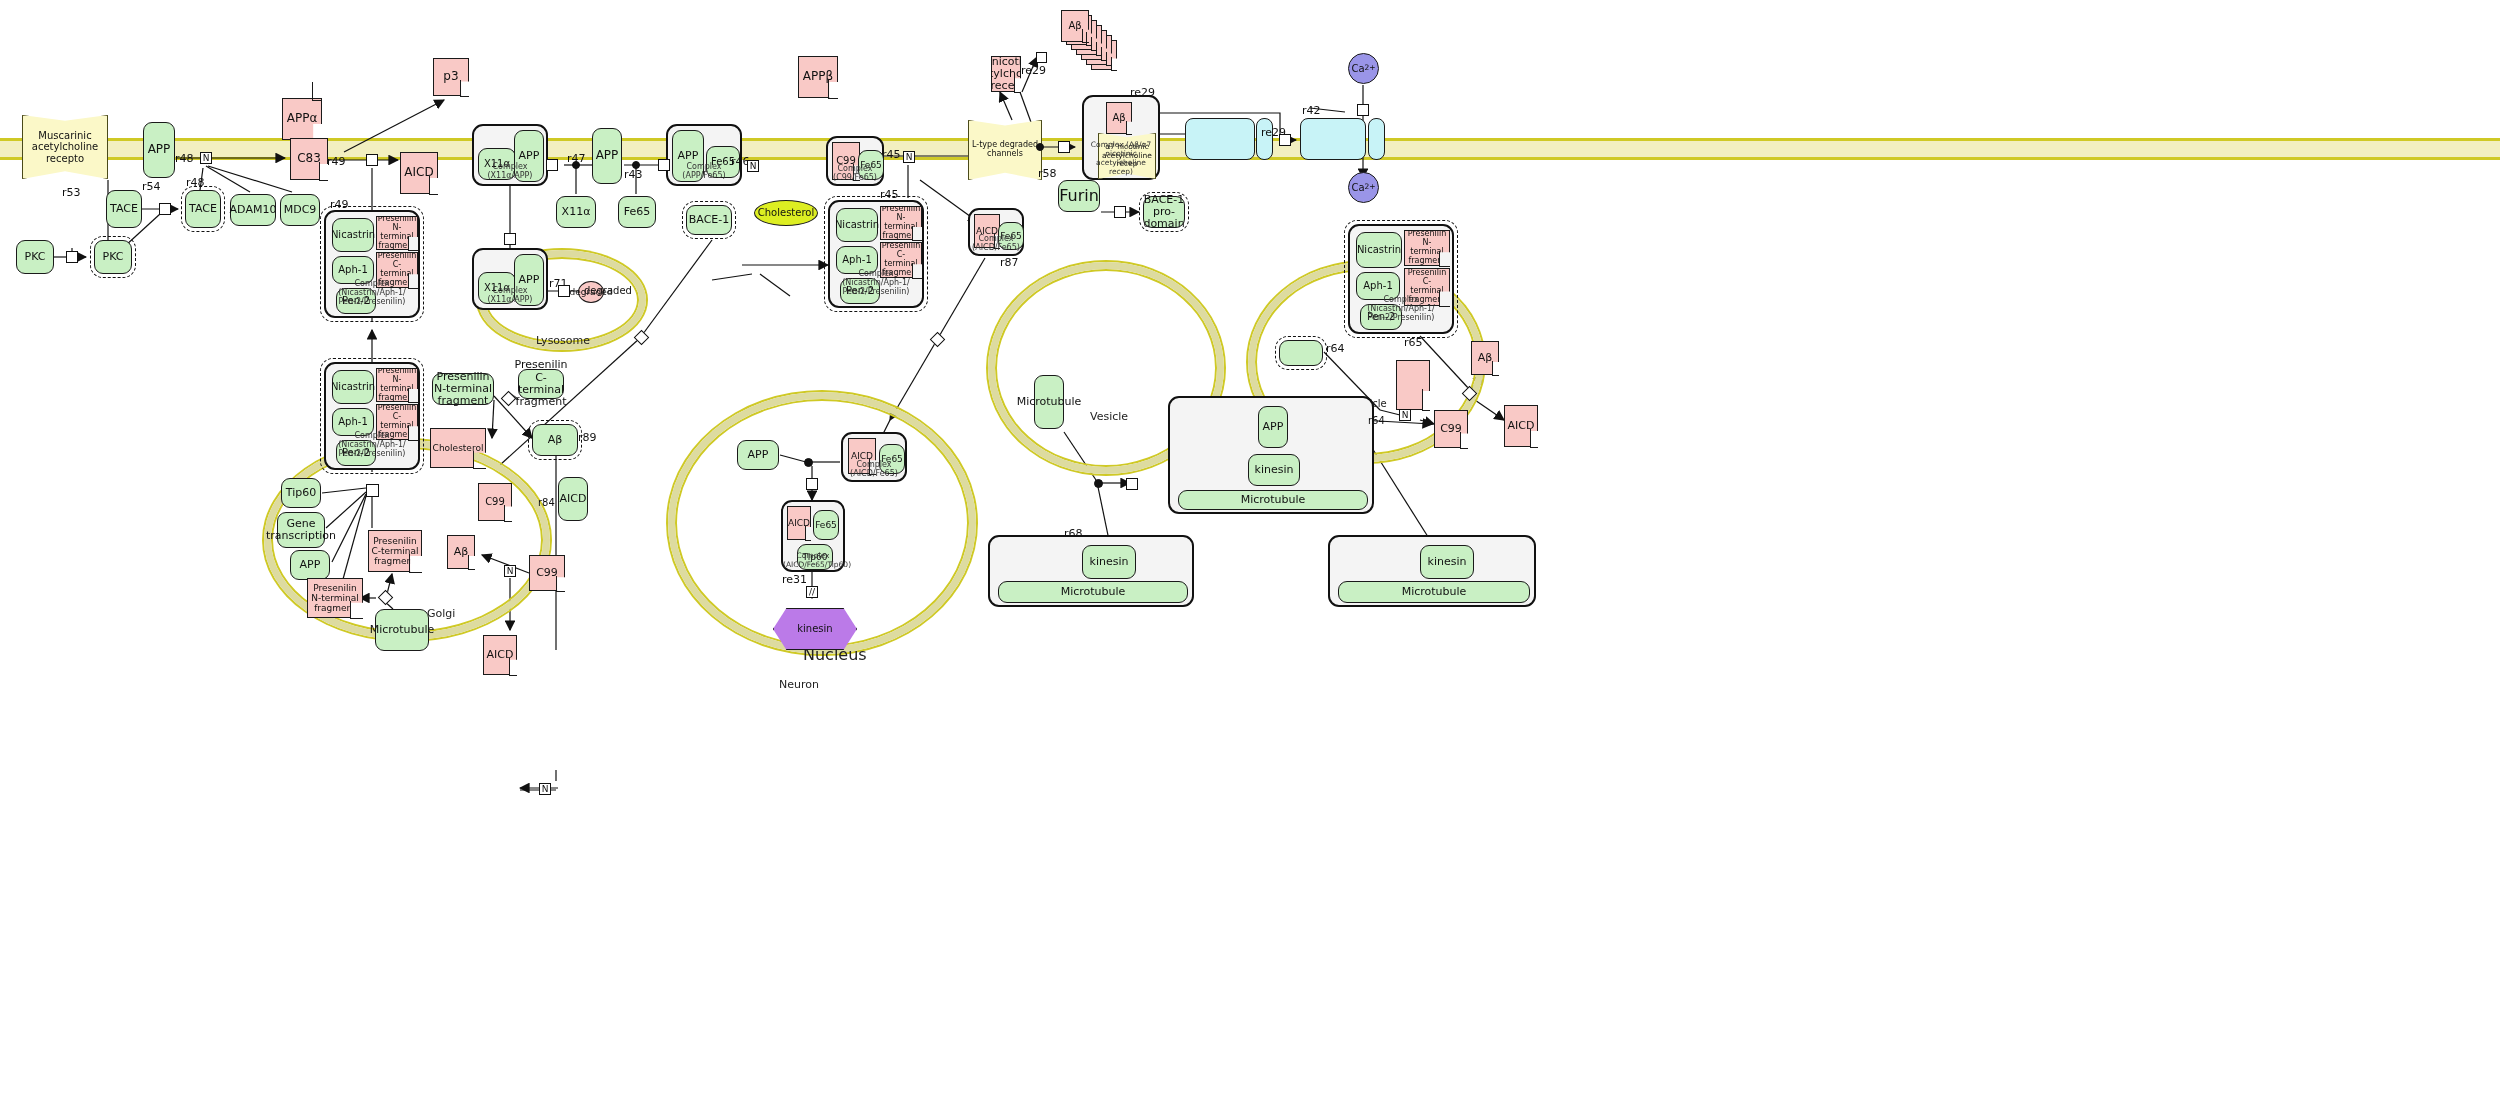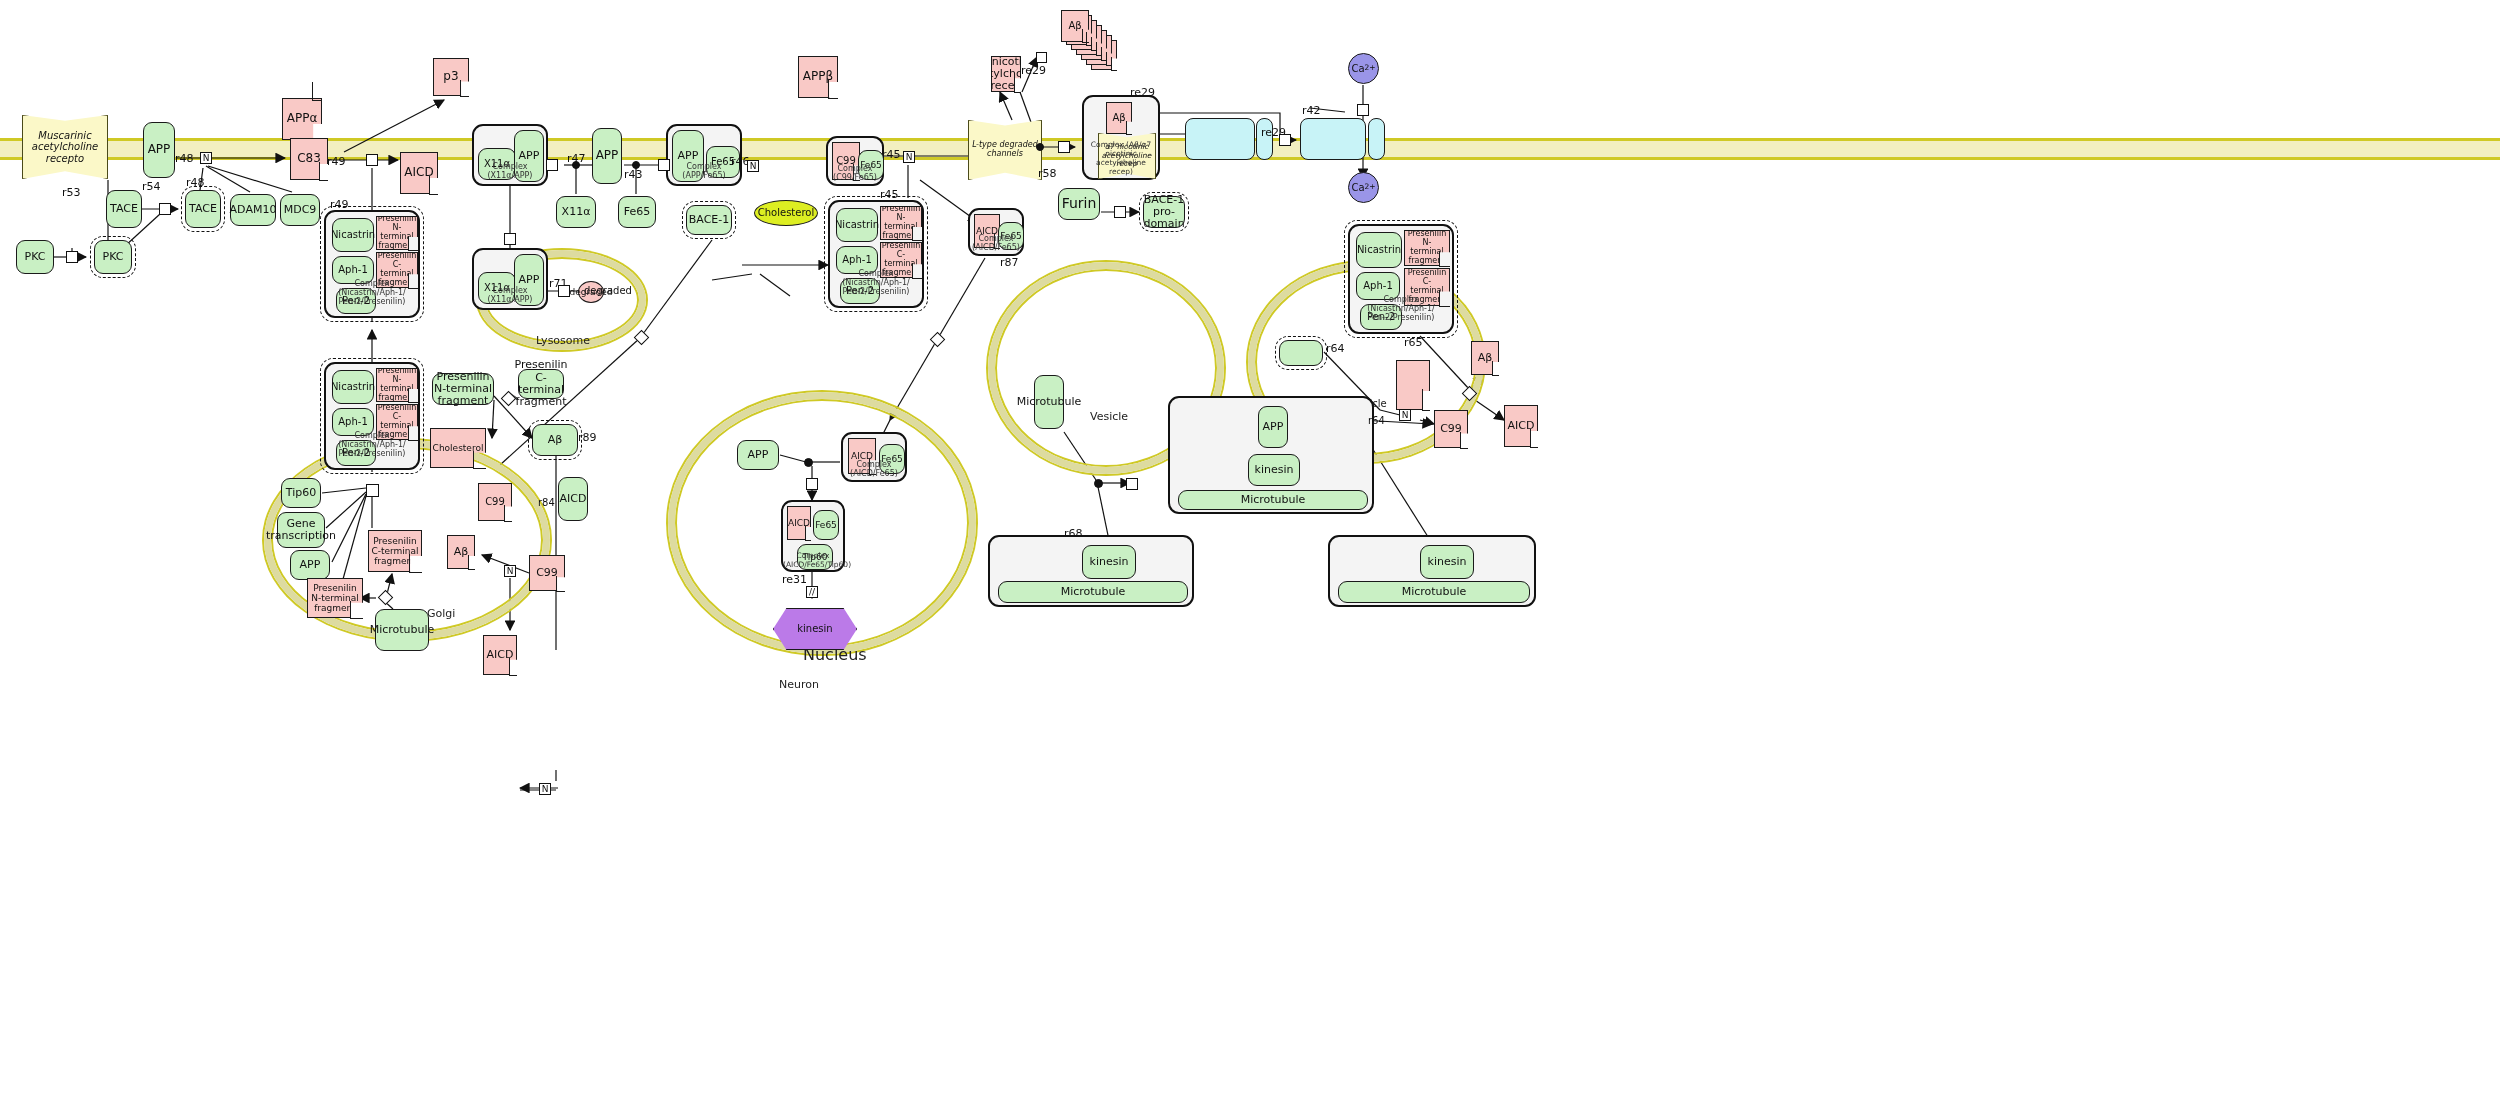--- a/index.html
+++ b/index.html
@@ -10,21 +10,21 @@
   
   .macro{background:#c9f0c4;border:1.4px solid #1a1a1a;border-radius:9px;color:#111;}
   
   .frag{background:#f9c9c6;border:1.4px solid #1a1a1a;color:#111;
         clip-path:polygon(0 0,100% 0,100% 62%,78% 62%,78% 100%,0 100%);}
   .fragwrap{position:absolute;}
   .fragwrap .tag{position:absolute;right:0;top:58%;width:24%;height:44%;
         border-left:1.4px solid #1a1a1a;border-bottom:1.4px solid #1a1a1a;box-sizing:border-box;}
   
   .receptor{background:#fbf8c8;border:1.4px solid #4a4a1a;color:#111;
-        clip-path:polygon(0 0,50% 9%,100% 0,100% 100%,50% 88%,0 100%);font-style:italic;}
+        clip-path:polygon(0 0,50% 9%,100% 0,100% 100%,50% 88%,0 100%);}
   
   .chem{background:#ddee22;border:1.4px solid #1a1a1a;border-radius:50%;color:#111;}
   .ion{background:#9a95e8;border:1.4px solid #1a1a1a;border-radius:50%;color:#111;}
   
   .pheno{background:#bb7ae8;border:1.4px solid #1a1a1a;color:#111;
         clip-path:polygon(16% 0,84% 0,100% 50%,84% 100%,16% 100%,0 50%);}
   
   .channel{background:#c8f3f7;border:1.4px solid #1a1a1a;border-radius:8px;color:#111;}
   
   .complex{position:absolute;background:#f4f4f4;border:2.6px solid #111;border-radius:11px;box-sizing:border-box;}
@@ -382,21 +382,21 @@
 
   <div class="node channel" style="left:1185px;top:118px;width:70px;height:42px;font-size:10px;padding:0 3px;"></div>
   <div class="node channel" style="left:1256px;top:118px;width:17px;height:42px;"></div>
   <div class="rlabel" style="left:1261px;top:126px;font-size:11px;">re29</div>
   <div class="node channel" style="left:1300px;top:118px;width:66px;height:42px;font-size:10px;padding:0 3px;"></div>
   <div class="node channel" style="left:1368px;top:118px;width:17px;height:42px;"></div>
   <div class="rlabel" style="left:1302px;top:104px;font-size:11px;">r42</div>
   <div class="node ion" style="left:1348px;top:53px;width:31px;height:31px;font-size:10px;">Ca<sup style="font-size:0.75em">2+</sup></div>
   <div class="node ion" style="left:1348px;top:172px;width:31px;height:31px;font-size:10px;">Ca<sup style="font-size:0.75em">2+</sup></div>
 
-  <div class="node macro" style="left:1058px;top:188px;width:42px;height:32px;font-size:14px;">Furin</div>
+  <div class="node macro" style="left:1058px;top:180px;width:42px;height:32px;font-size:16px;">Furin</div>
   <div class="dashed" style="left:1139px;top:192px;width:50px;height:40px;"></div>
   <div class="node macro" style="left:1143px;top:196px;width:42px;height:32px;font-size:11px;">BACE-1 pro-domain</div>
 
   <div class="node macro" style="left:432px;top:373px;width:62px;height:32px;font-size:11px;">Presenilin N-terminal fragment</div>
   <div class="node macro" style="left:518px;top:369px;width:46px;height:30px;font-size:11px;">Presenilin C-terminal fragment</div>
   <div class="fragwrap" style="left:430px;top:428px;width:56px;height:40px;">
     <div class="node frag" style="left:0;top:0;width:56px;height:40px;font-size:9px;position:absolute;padding:0 2px;">Cholesterol</div>
     <div class="tag"></div>
   </div>
   <div class="dashed" style="left:528px;top:420px;width:54px;height:40px;"></div>

